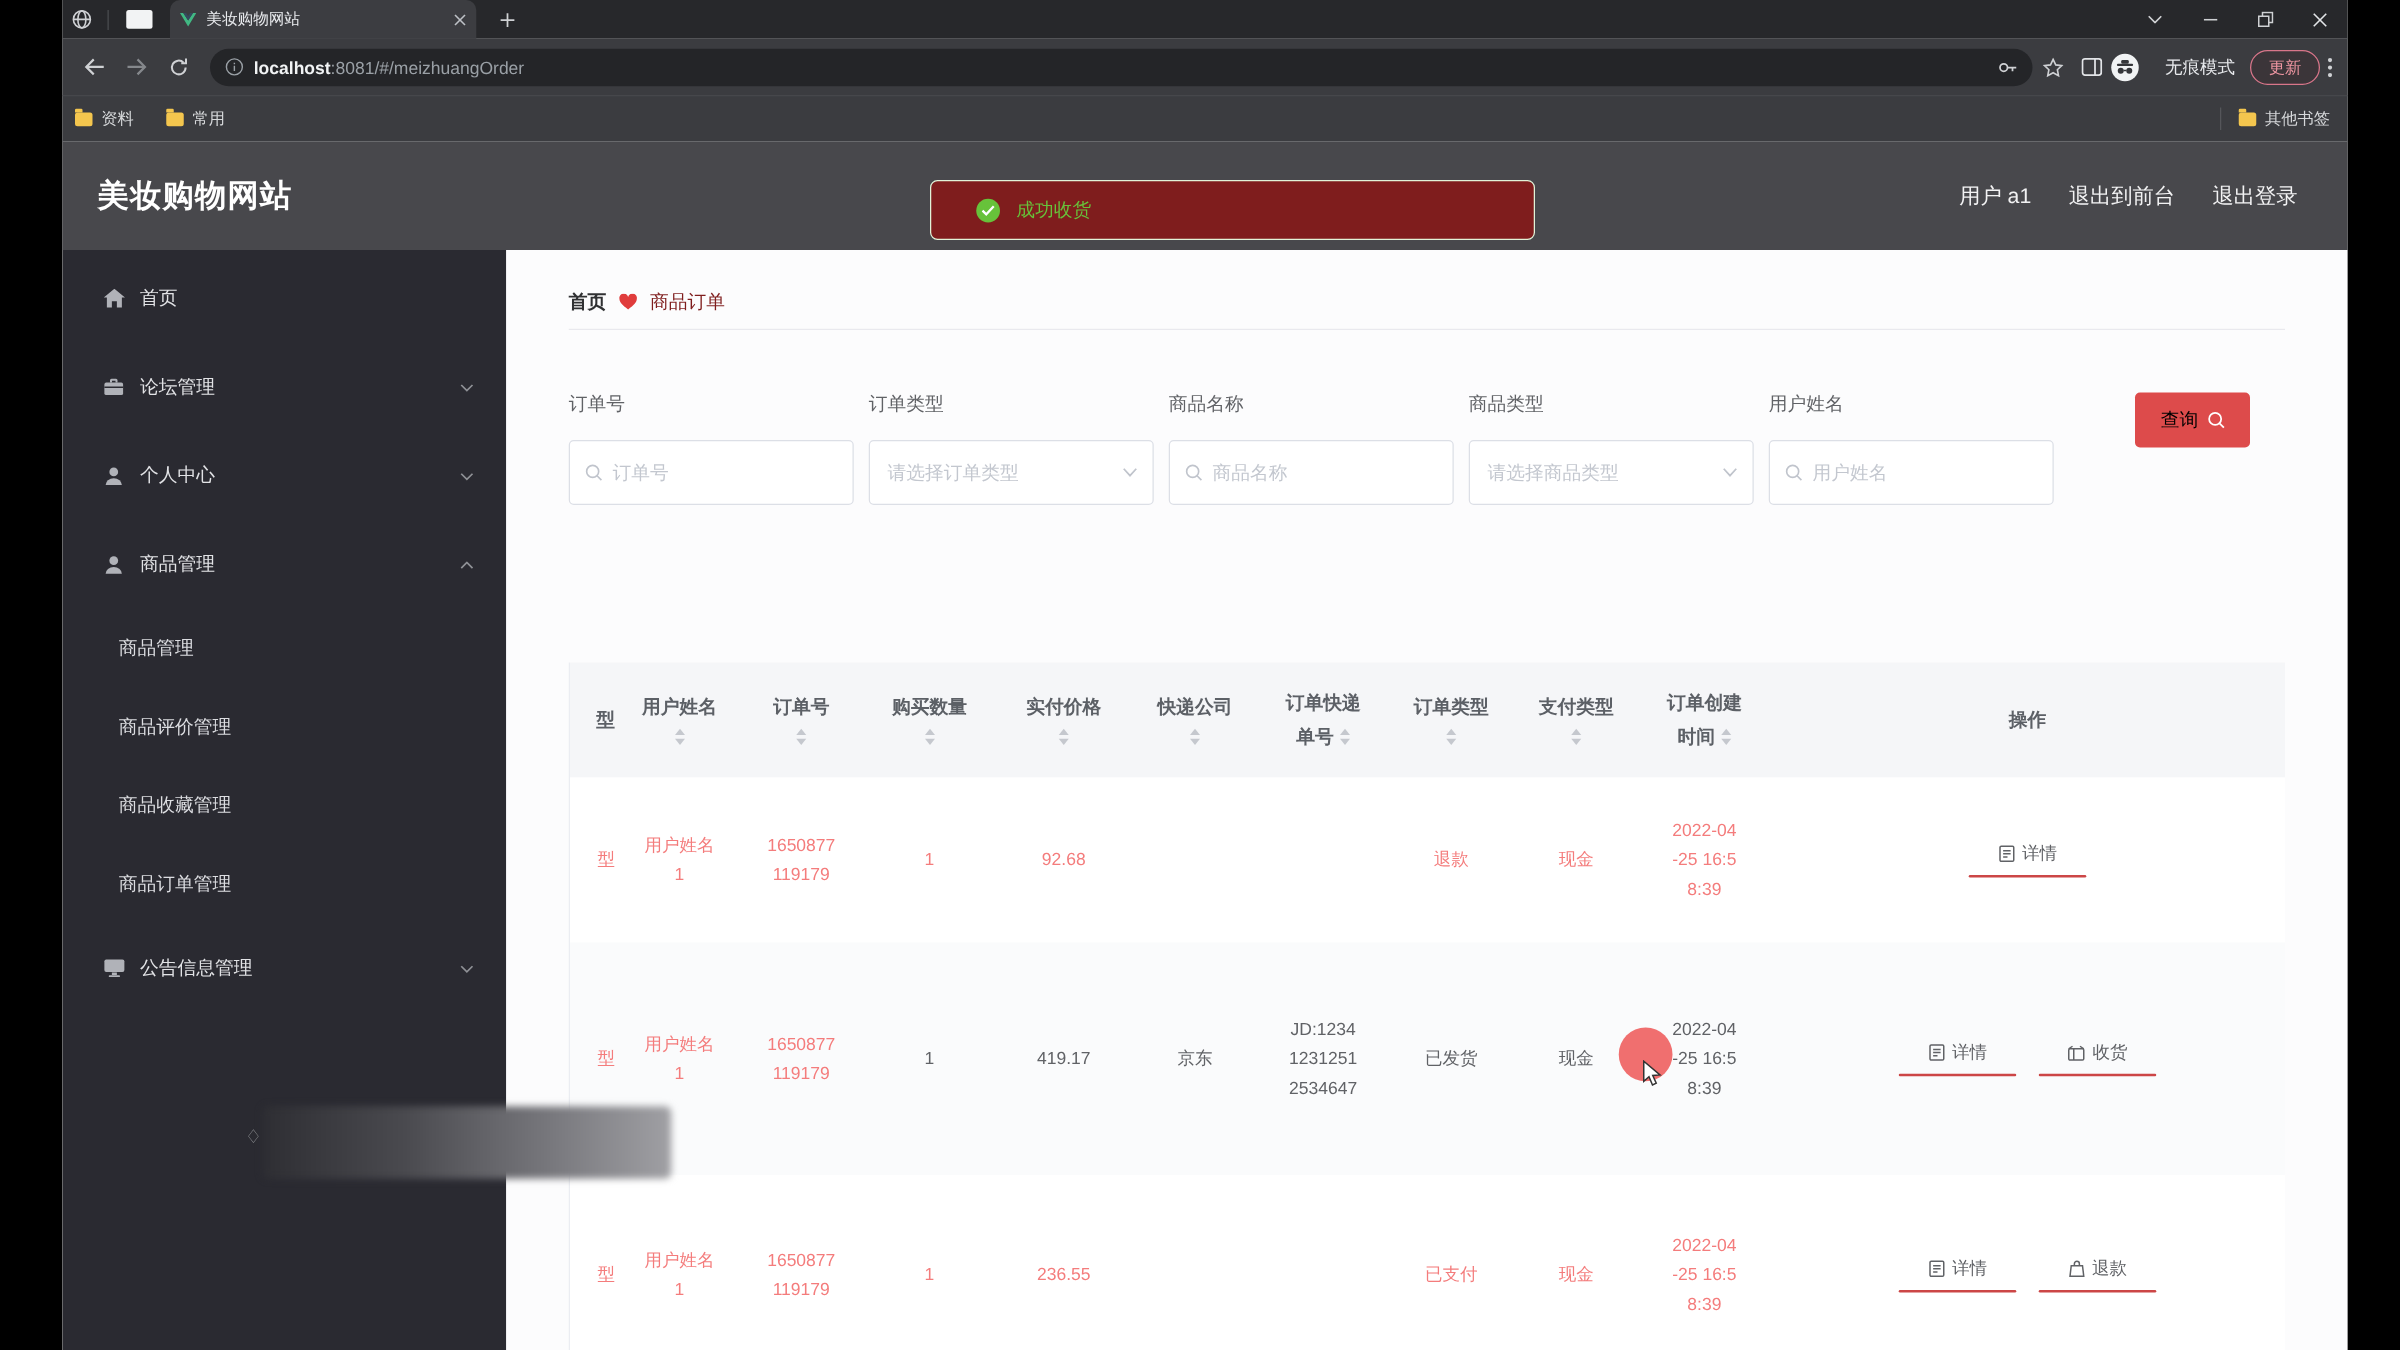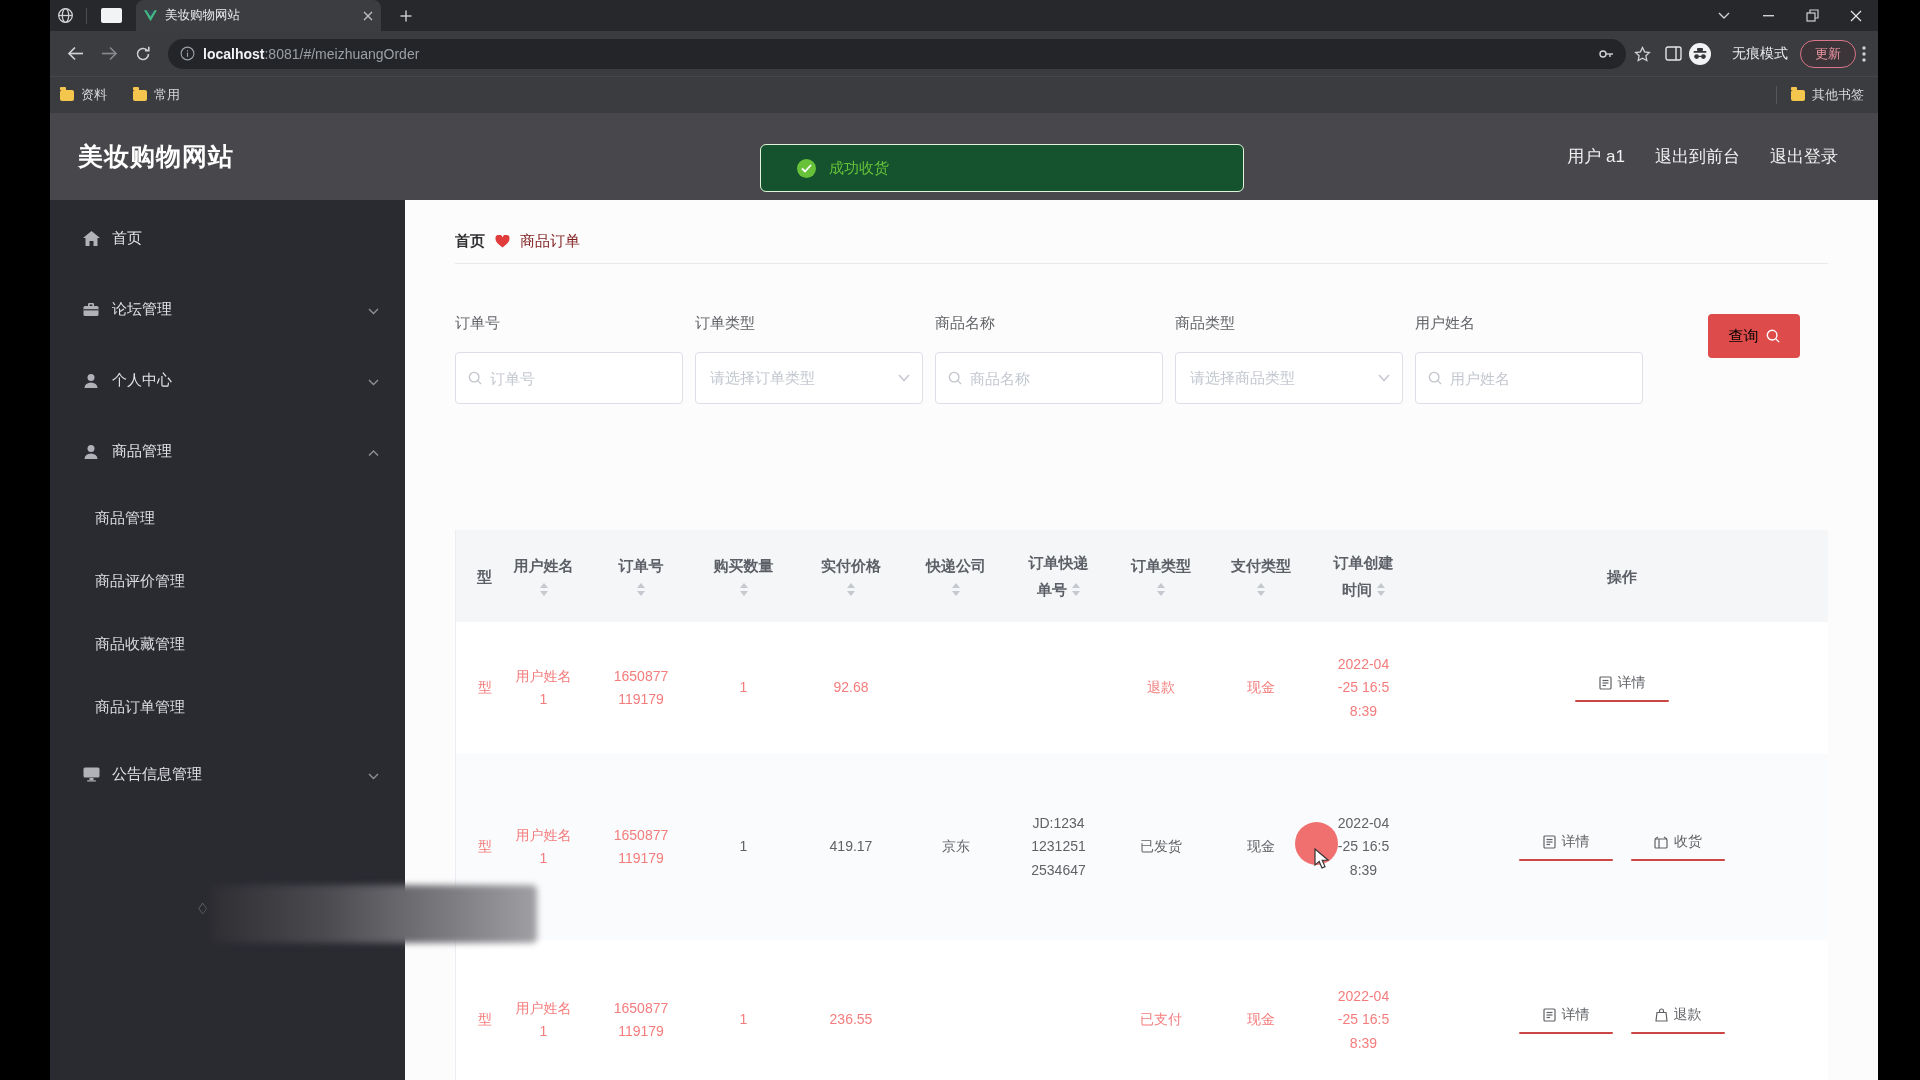--- a/index.html
+++ b/index.html
@@ -108,21 +108,21 @@
     border-bottom:5px solid #c5c8ce; }
   .sort:after { content:""; border-left:4px solid transparent; border-right:4px solid transparent;
     border-top:5px solid #c5c8ce; }
   .red { color:#f47c7c; }
   .act { display:inline-flex; flex-direction:column; align-items:center; cursor:pointer; }
   .act-top { display:flex; align-items:center; gap:6px; font-size:14px; color:#606266;
     background:transparent; border:none; font-family:inherit; cursor:pointer; }
   .act-line { margin-top:8px; width:94px; height:2px; background:#cc4646; border-radius:1px; }
 
   
-  .toast { position:absolute; left:760px; top:144px; width:484px; height:48px; background:#14532d;
+  .toast { position:absolute; left:744px; top:144px; width:484px; height:48px; background:#7f1d1d;
     border:1px solid #e1f3d8; border-radius:6px; display:flex; align-items:center;
     padding-left:36px; z-index:60; }
   .toast-msg { color:#67c23a; font-size:15px; margin-left:13px; }
   .check-circle { width:19px; height:19px; border-radius:50%; background:#67c23a; display:flex;
     align-items:center; justify-content:center; }
 
   .blur-blob { position:absolute; left:160px; top:685px; width:327px; height:58px; z-index:30;
     border-radius:5px; background:linear-gradient(90deg,#2e2e33 0%,#4a4a4f 35%,#77777c 70%,#a0a0a4 100%);
     filter:blur(3px); }
   .blob-glyph { position:absolute; left:146px; top:700px; z-index:29; color:#8e8f93; font-size:15px; }

